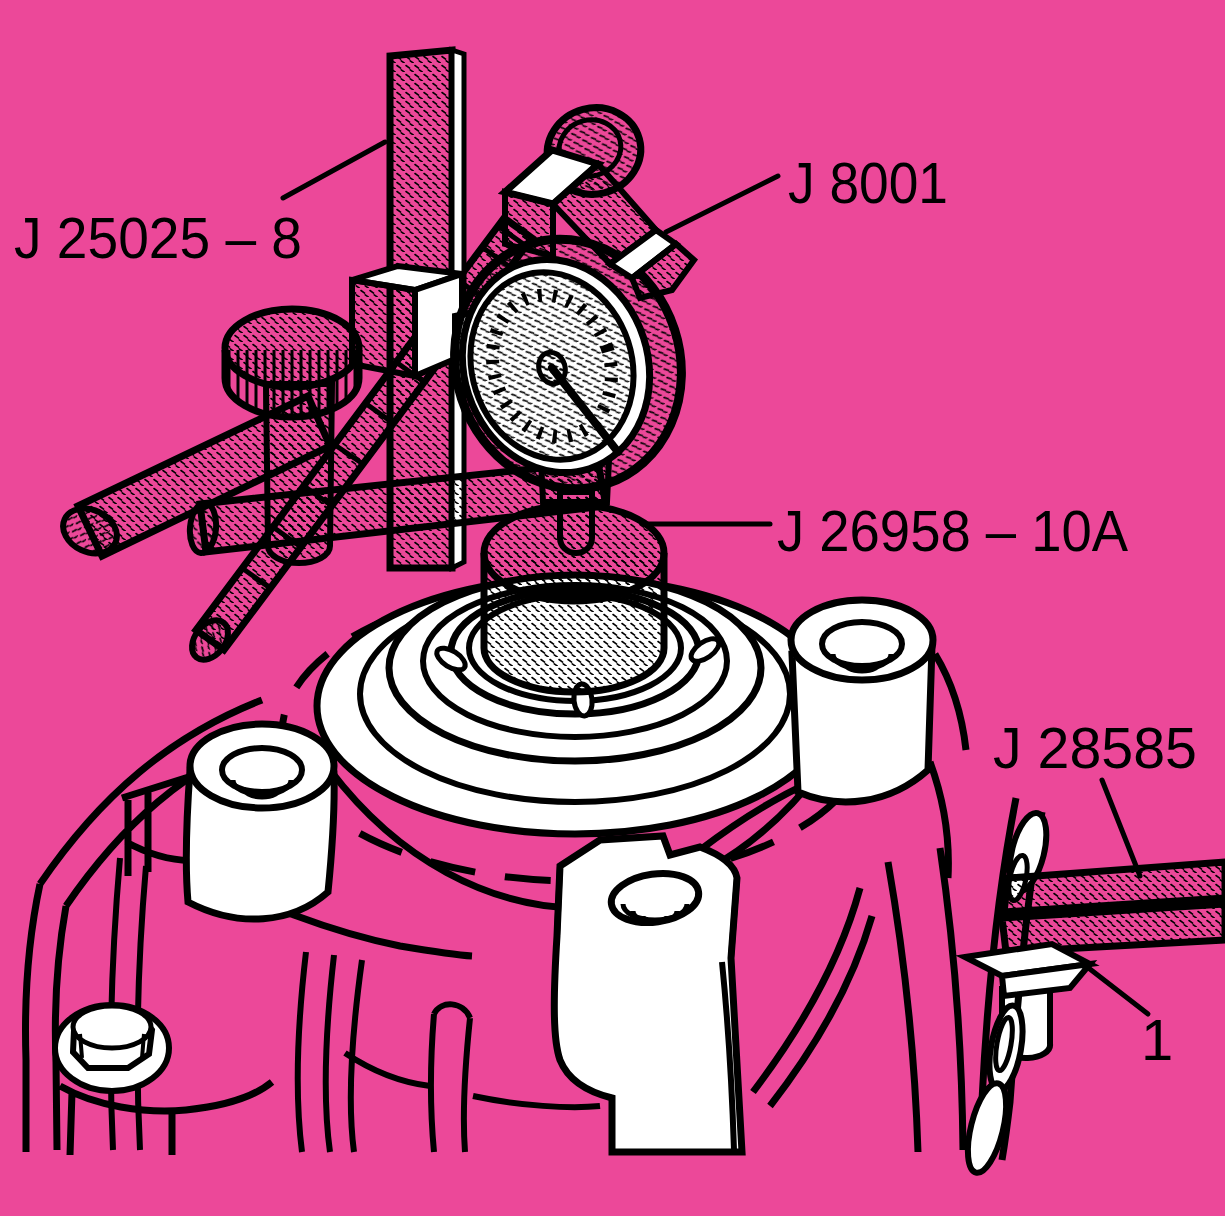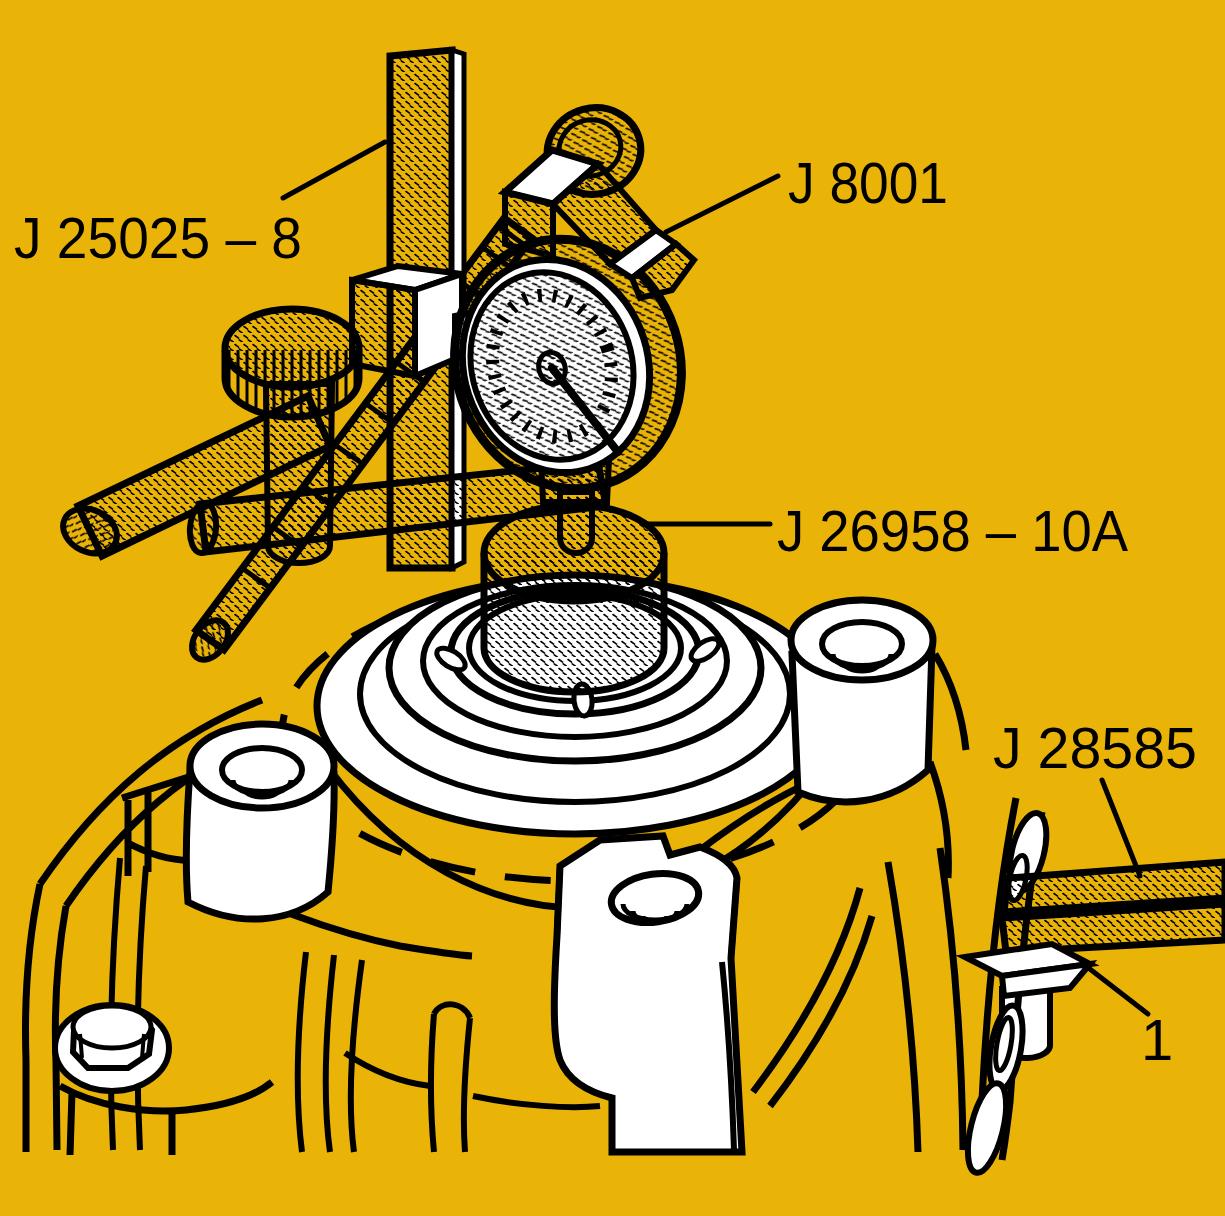--- a/index.html
+++ b/index.html
@@ -1,16 +1,16 @@
 <!DOCTYPE html>
 <html><head>
 <meta charset="utf-8">
 <style>
   html,body{margin:0;padding:0;background:#ffffff;}
-  #stage{position:relative;width:1225px;height:1216px;background:#eab308;overflow:hidden;}
+  #stage{position:relative;width:1225px;height:1216px;background:#ec4899;overflow:hidden;}
   svg{position:absolute;left:0;top:0;}
   .lbl{font-family:"Liberation Sans","DejaVu Sans",sans-serif;font-size:58px;fill:#000;}
   .ink{stroke:#000;fill:none;}
 </style>
 </head>
 <body>
 
 <div id="stage">
 <svg width="1225" height="1216" viewBox="0 0 1225 1216">
   <defs>

